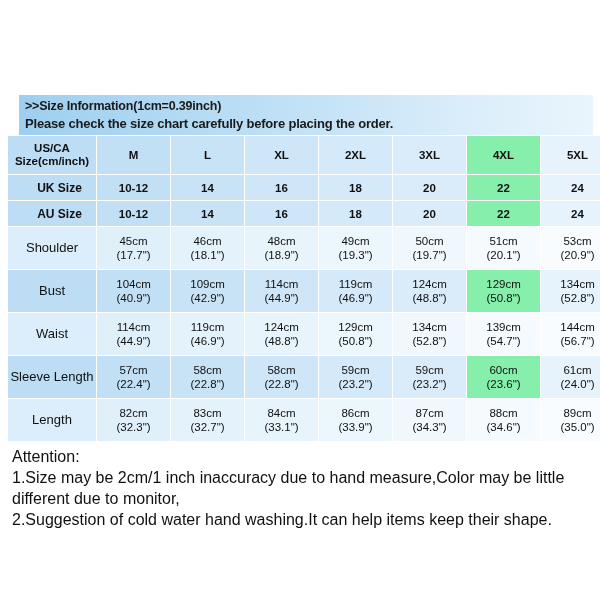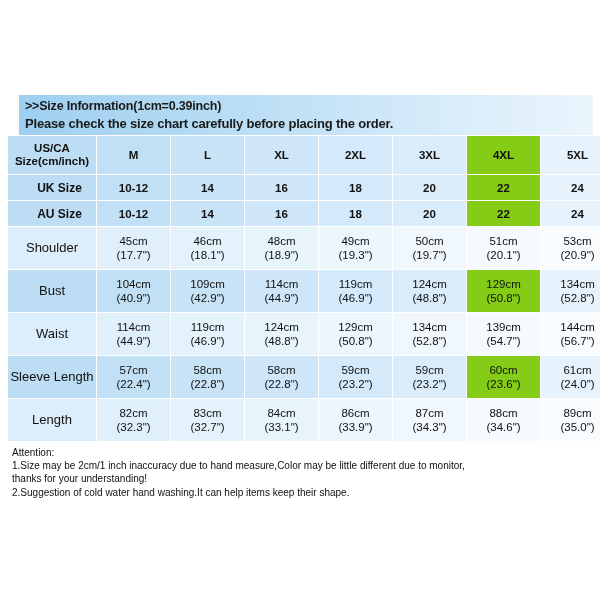--- a/index.html
+++ b/index.html
@@ -59,21 +59,21 @@
   tr.band-a td { background: #cfe7f7; }
   tr.band-b td { background: #e8f4fc; }
 
   
   tr.band-a td.c0 { background: #bcddf4; }
   tr.band-a td.c1 { background: #c2e0f5; }
   tr.band-a td.c2 { background: #c8e3f6; }
   tr.band-a td.c3 { background: #cee6f8; }
   tr.band-a td.c4 { background: #d4e9f9; }
   tr.band-a td.c5 { background: #daecfa; }
-  tr.band-a td.c6 { background: #84cc16; }
+  tr.band-a td.c6 { background: #86efac; }
   tr.band-a td.c7 { background: #e6f2fc; }
 
   tr.band-b td.c0 { background: #dceefb; }
   tr.band-b td.c1 { background: #e0f0fb; }
   tr.band-b td.c2 { background: #e4f2fc; }
   tr.band-b td.c3 { background: #e8f4fc; }
   tr.band-b td.c4 { background: #ecf6fd; }
   tr.band-b td.c5 { background: #f0f8fd; }
   tr.band-b td.c6 { background: #f4fafe; }
   tr.band-b td.c7 { background: #f8fcfe; }
@@ -106,21 +106,21 @@
   .val-main { display: block; }
   .val-sub { display: block; }
 
   .attention {
     background: #ffffff;
     padding: 3px 4px 5px 4px;
     border: 1px solid #ffffff;
   }
   .attention p {
     margin: 0;
-    font-size: 10px;
+    font-size: 16px;
     color: #111111;
     line-height: 1.32;
   }
   .attn-title { font-weight: normal; }
 </style>
 </head>
 <body>
 
 <div class="sheet">
 
@@ -325,17 +325,16 @@
           <span class="val-main">89cm</span>
           <span class="val-sub">(35.0")</span>
         </td>
       </tr>
     </tbody>
   </table>
 
   <div class="attention">
     <p class="attn-title">Attention:</p>
     <p>1.Size may be 2cm/1 inch inaccuracy due to hand measure,Color may be little different due to monitor,</p>
-    <p>thanks for your understanding!</p>
     <p>2.Suggestion of cold water hand washing.It can help items keep their shape.</p>
   </div>
 
 </div>
 
 </body></html>

